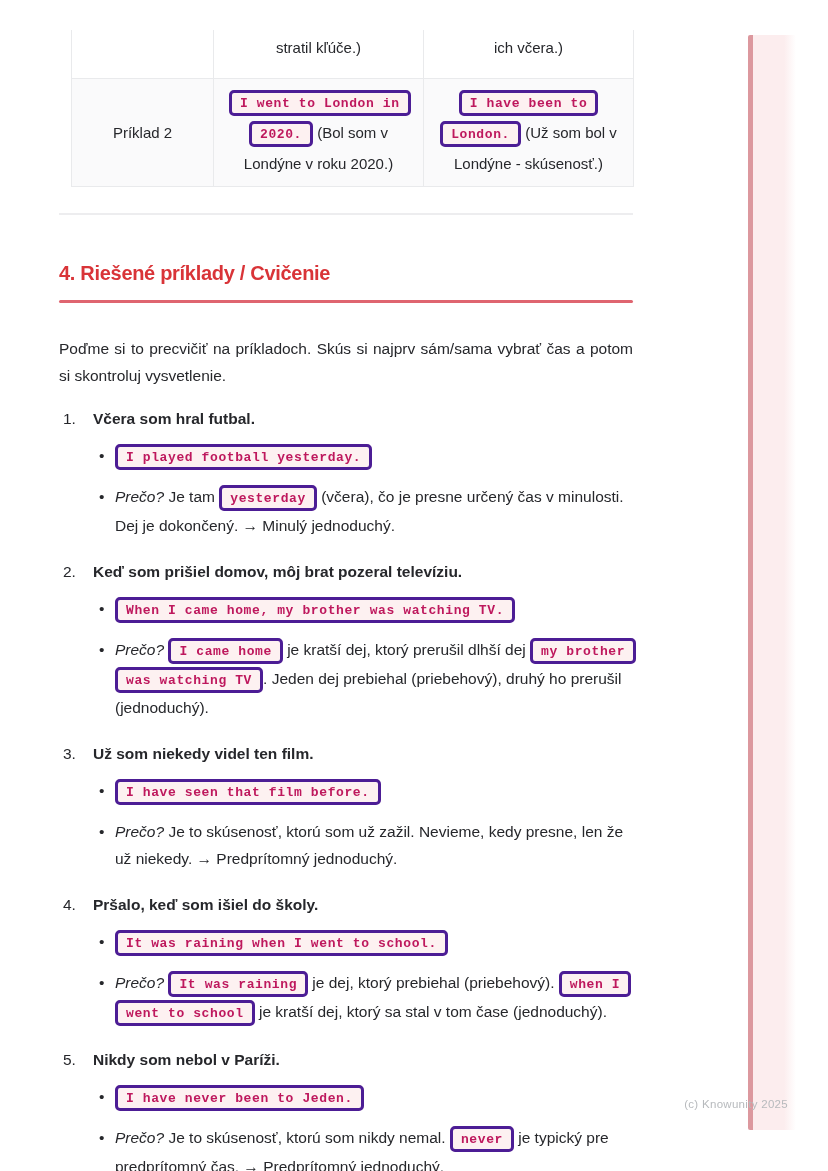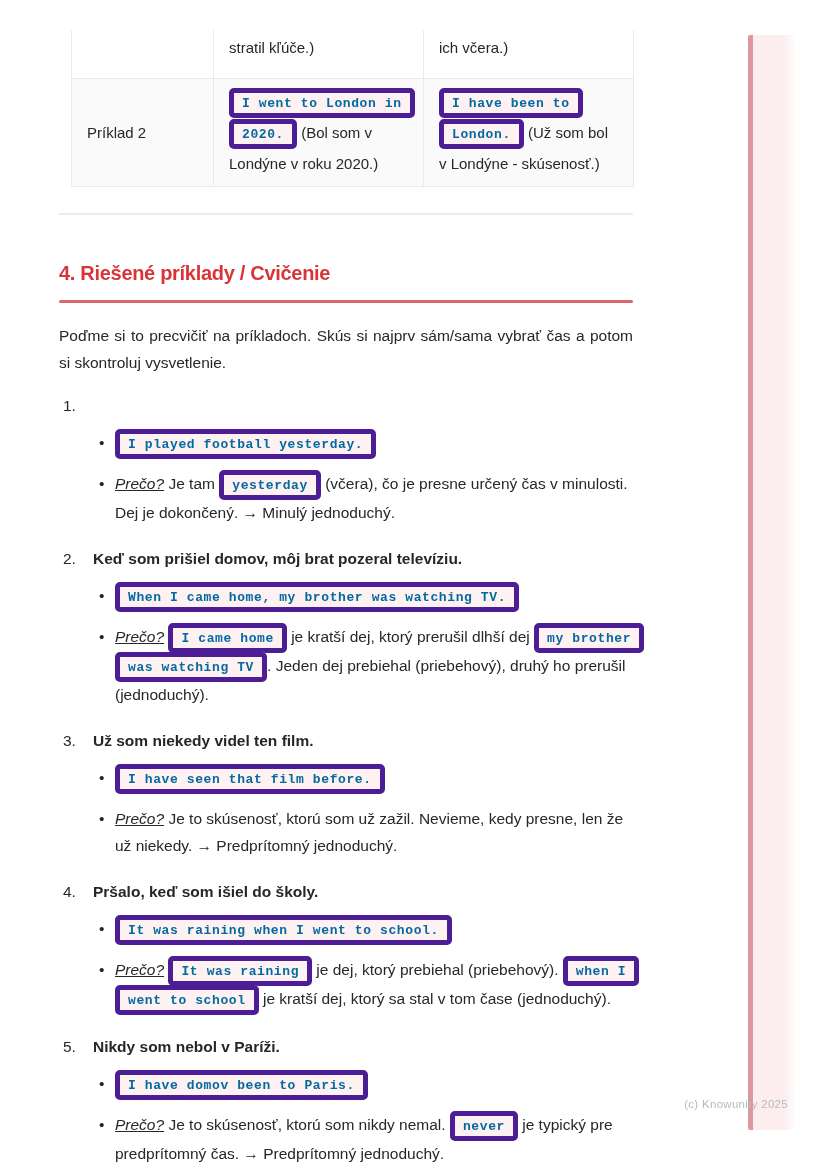--- a/index.html
+++ b/index.html
@@ -5,53 +5,53 @@
   html,body { margin:0; padding:0; }
   body {
     width:828px; height:1171px; position:relative; overflow:hidden;
     background:#ffffff; color:#26272b;
     font-family:"Liberation Sans", sans-serif;
   }
   .content { position:absolute; left:59px; top:0; width:574px; }
 
   
   table.doc-table { border-collapse:collapse; margin:30px 0 0 12px; width:562px; font-size:15px; color:#26272b; table-layout:fixed; }
-  table.doc-table td { border:1px solid #e9eaec; padding:8px 15px; line-height:24px; box-sizing:border-box; }
+  table.doc-table td { border:1px solid #e9eaec; padding:8px 15px; line-height:24px; box-sizing:border-box;text-align:center; }
   tr.partial-row td { border-top:none; height:48px; vertical-align:top; padding-top:6px; }
   tr.example-row td { background:#fafafb; height:108px; vertical-align:middle; line-height:29px; }
   td.label-cell { font-weight:normal; text-align:left; }
 
   
   code.chip {
     font-family:"Liberation Mono","DejaVu Sans Mono",monospace;
     font-size:13px; letter-spacing:0.6px; font-weight:bold;
-    color:#0369a1; background:#fdf1f1;
-    border:5px solid #4c1d95; border-radius:5px;
+    color:#be185d; background:#fdf1f1;
+    border:3px solid #4c1d95; border-radius:5px;
     padding:3px 8px 2px 8px;
     -webkit-box-decoration-break:clone; box-decoration-break:clone;
   }
 
   
   hr.divider { border:0; height:2px; background:#ededef; margin:26px 0 0 0; width:574px; }
   h2.heading { color:#d93438; font-size:20px; line-height:36px; font-weight:bold; margin:40px 0 0 0; letter-spacing:-0.3px; }
   .heading-rule { height:3px; background:#df6570; margin-top:9px; width:574px; border-radius:2px; }
 
-  .intro { margin-top:19px; font-size:15.5px; line-height:27px; text-align:justify; }
+  .intro { margin-top:32px; font-size:15.5px; line-height:27px; text-align:justify; }
 
   
   .items { margin-top:17px; }
   .item { margin-bottom:20px; }
   .item-head { display:flex; font-size:15.5px; line-height:26px; margin-bottom:10px; }
   .item-num { margin-left:4px; width:21px; flex:none; }
   .item-title { font-weight:bold; margin-left:9px; }
   ul.bullets { list-style:none; margin:0; padding:0 0 0 56px; }
   ul.bullets li { position:relative; margin-bottom:9px; line-height:27px; font-size:15.5px; }
   ul.bullets li::before { content:"•"; position:absolute; left:-16px; top:0; color:#26272b; }
   ul.bullets li.answer { margin-bottom:12px; }
-  .it { font-style:italic;text-decoration:underline; }
+  .it { font-style:italic; }
 
   
   .edge-strip {
     position:absolute; left:748px; top:35px; width:48px; height:1095px; z-index:2;
     background:linear-gradient(to right, #dc989e 0px, #dc989e 5px, #fcedee 5px, #fcedee 36px, rgba(252,237,238,0) 48px);
     border-radius:2px;
   }
 
   .footer { position:absolute; top:1098px; right:40px; z-index:3; font-size:11.5px; letter-spacing:0.3px; color:#b7babd; }
 </style>
@@ -85,20 +85,21 @@
   <h2 class="heading">4. Riešené príklady / Cvičenie</h2>
   <div class="heading-rule"></div>
 
   <p class="intro">Poďme si to precvičiť na príkladoch. Skús si najprv sám/sama vybrať čas a potom si skontroluj vysvetlenie.</p>
 
   <div class="items">
 
     <div class="item">
       <div class="item-head">
         <span class="item-num">1.</span>
+        <span class="item-title">Včera som hral futbal.</span>
       </div>
       <ul class="bullets">
         <li class="answer"><code class="chip">I played football yesterday.</code></li>
         <li class="why"><span class="it">Prečo?</span><span> Je tam </span><code class="chip">yesterday</code><span> (včera), čo je presne určený čas v minulosti. Dej je dokončený. → Minulý jednoduchý.</span></li>
       </ul>
     </div>
 
     <div class="item">
       <div class="item-head">
         <span class="item-num">2.</span>
@@ -131,21 +132,21 @@
         <li class="why"><span class="it">Prečo?</span><span> </span><code class="chip">It was raining</code><span> je dej, ktorý prebiehal (priebehový). </span><code class="chip">when I went to school</code><span> je kratší dej, ktorý sa stal v tom čase (jednoduchý).</span></li>
       </ul>
     </div>
 
     <div class="item">
       <div class="item-head">
         <span class="item-num">5.</span>
         <span class="item-title">Nikdy som nebol v Paríži.</span>
       </div>
       <ul class="bullets">
-        <li class="answer"><code class="chip">I have domov been to Paris.</code></li>
+        <li class="answer"><code class="chip">I have never been to Jeden.</code></li>
         <li class="why"><span class="it">Prečo?</span><span> Je to skúsenosť, ktorú som nikdy nemal. </span><code class="chip">never</code><span> je typický pre predprítomný čas. → Predprítomný jednoduchý.</span></li>
       </ul>
     </div>
 
   </div>
 </div>
 
 <div class="edge-strip"></div>
 <div class="footer">(c) Knowunity 2025</div>
 

